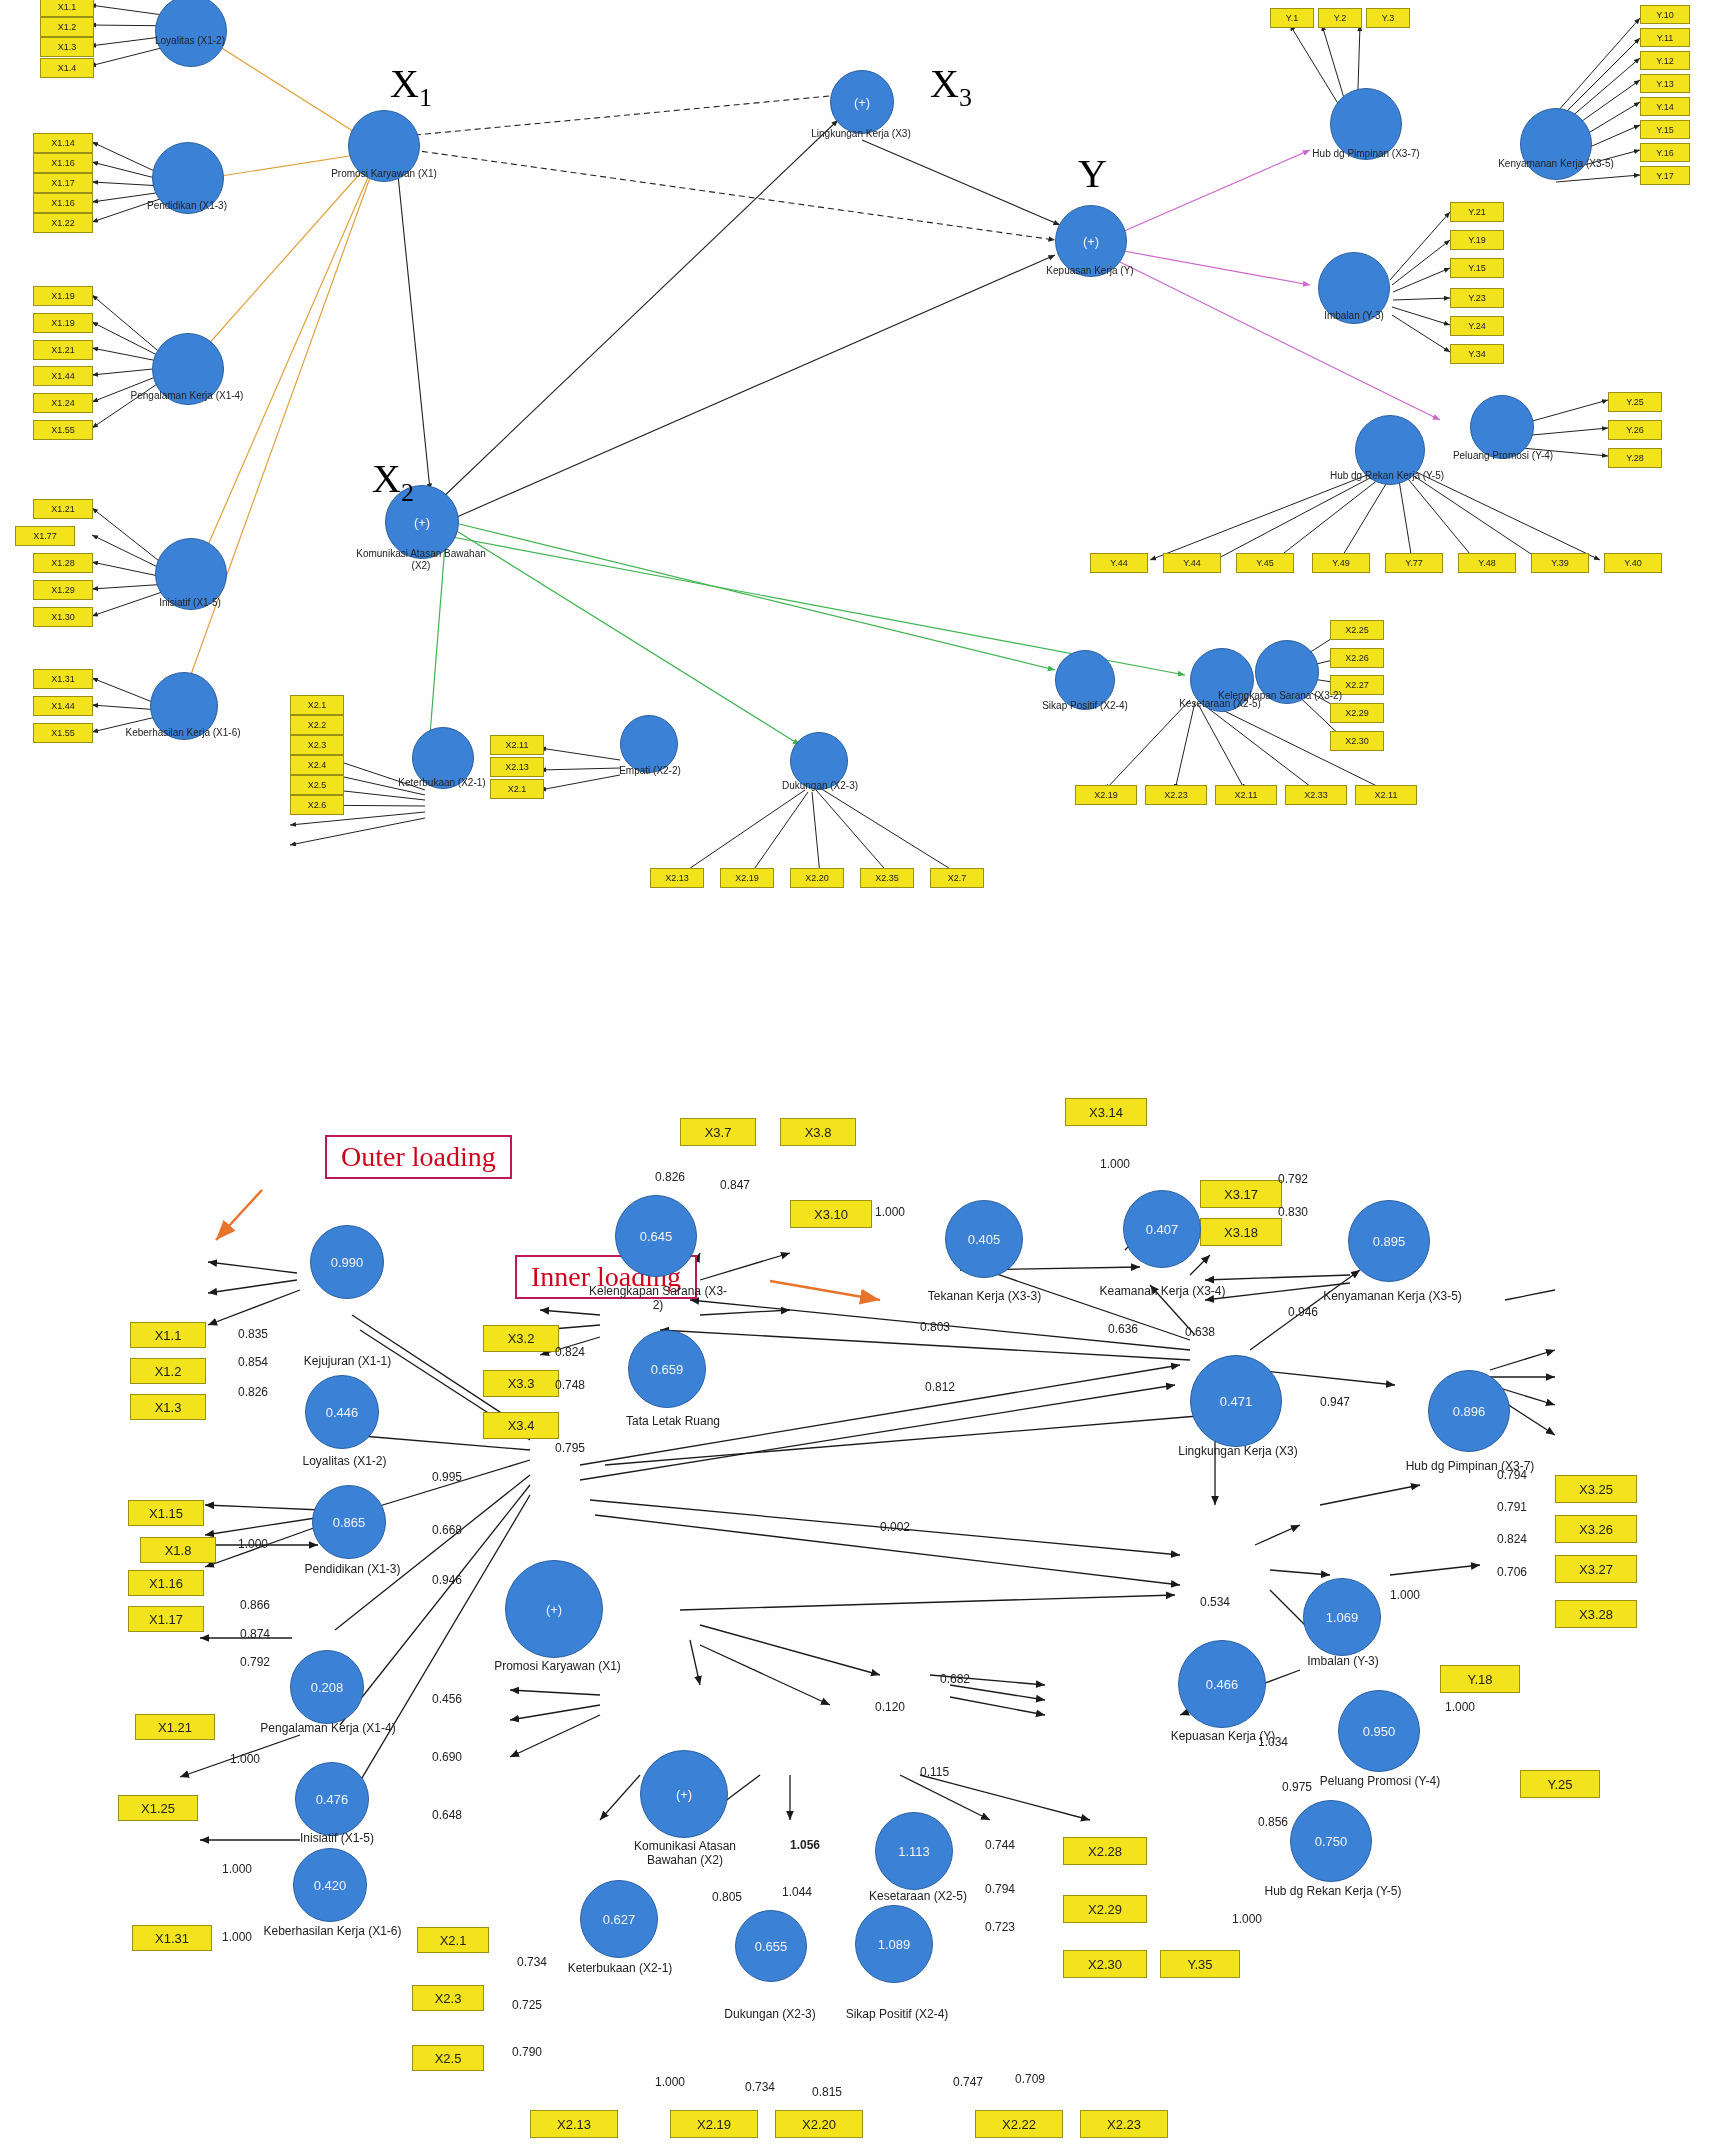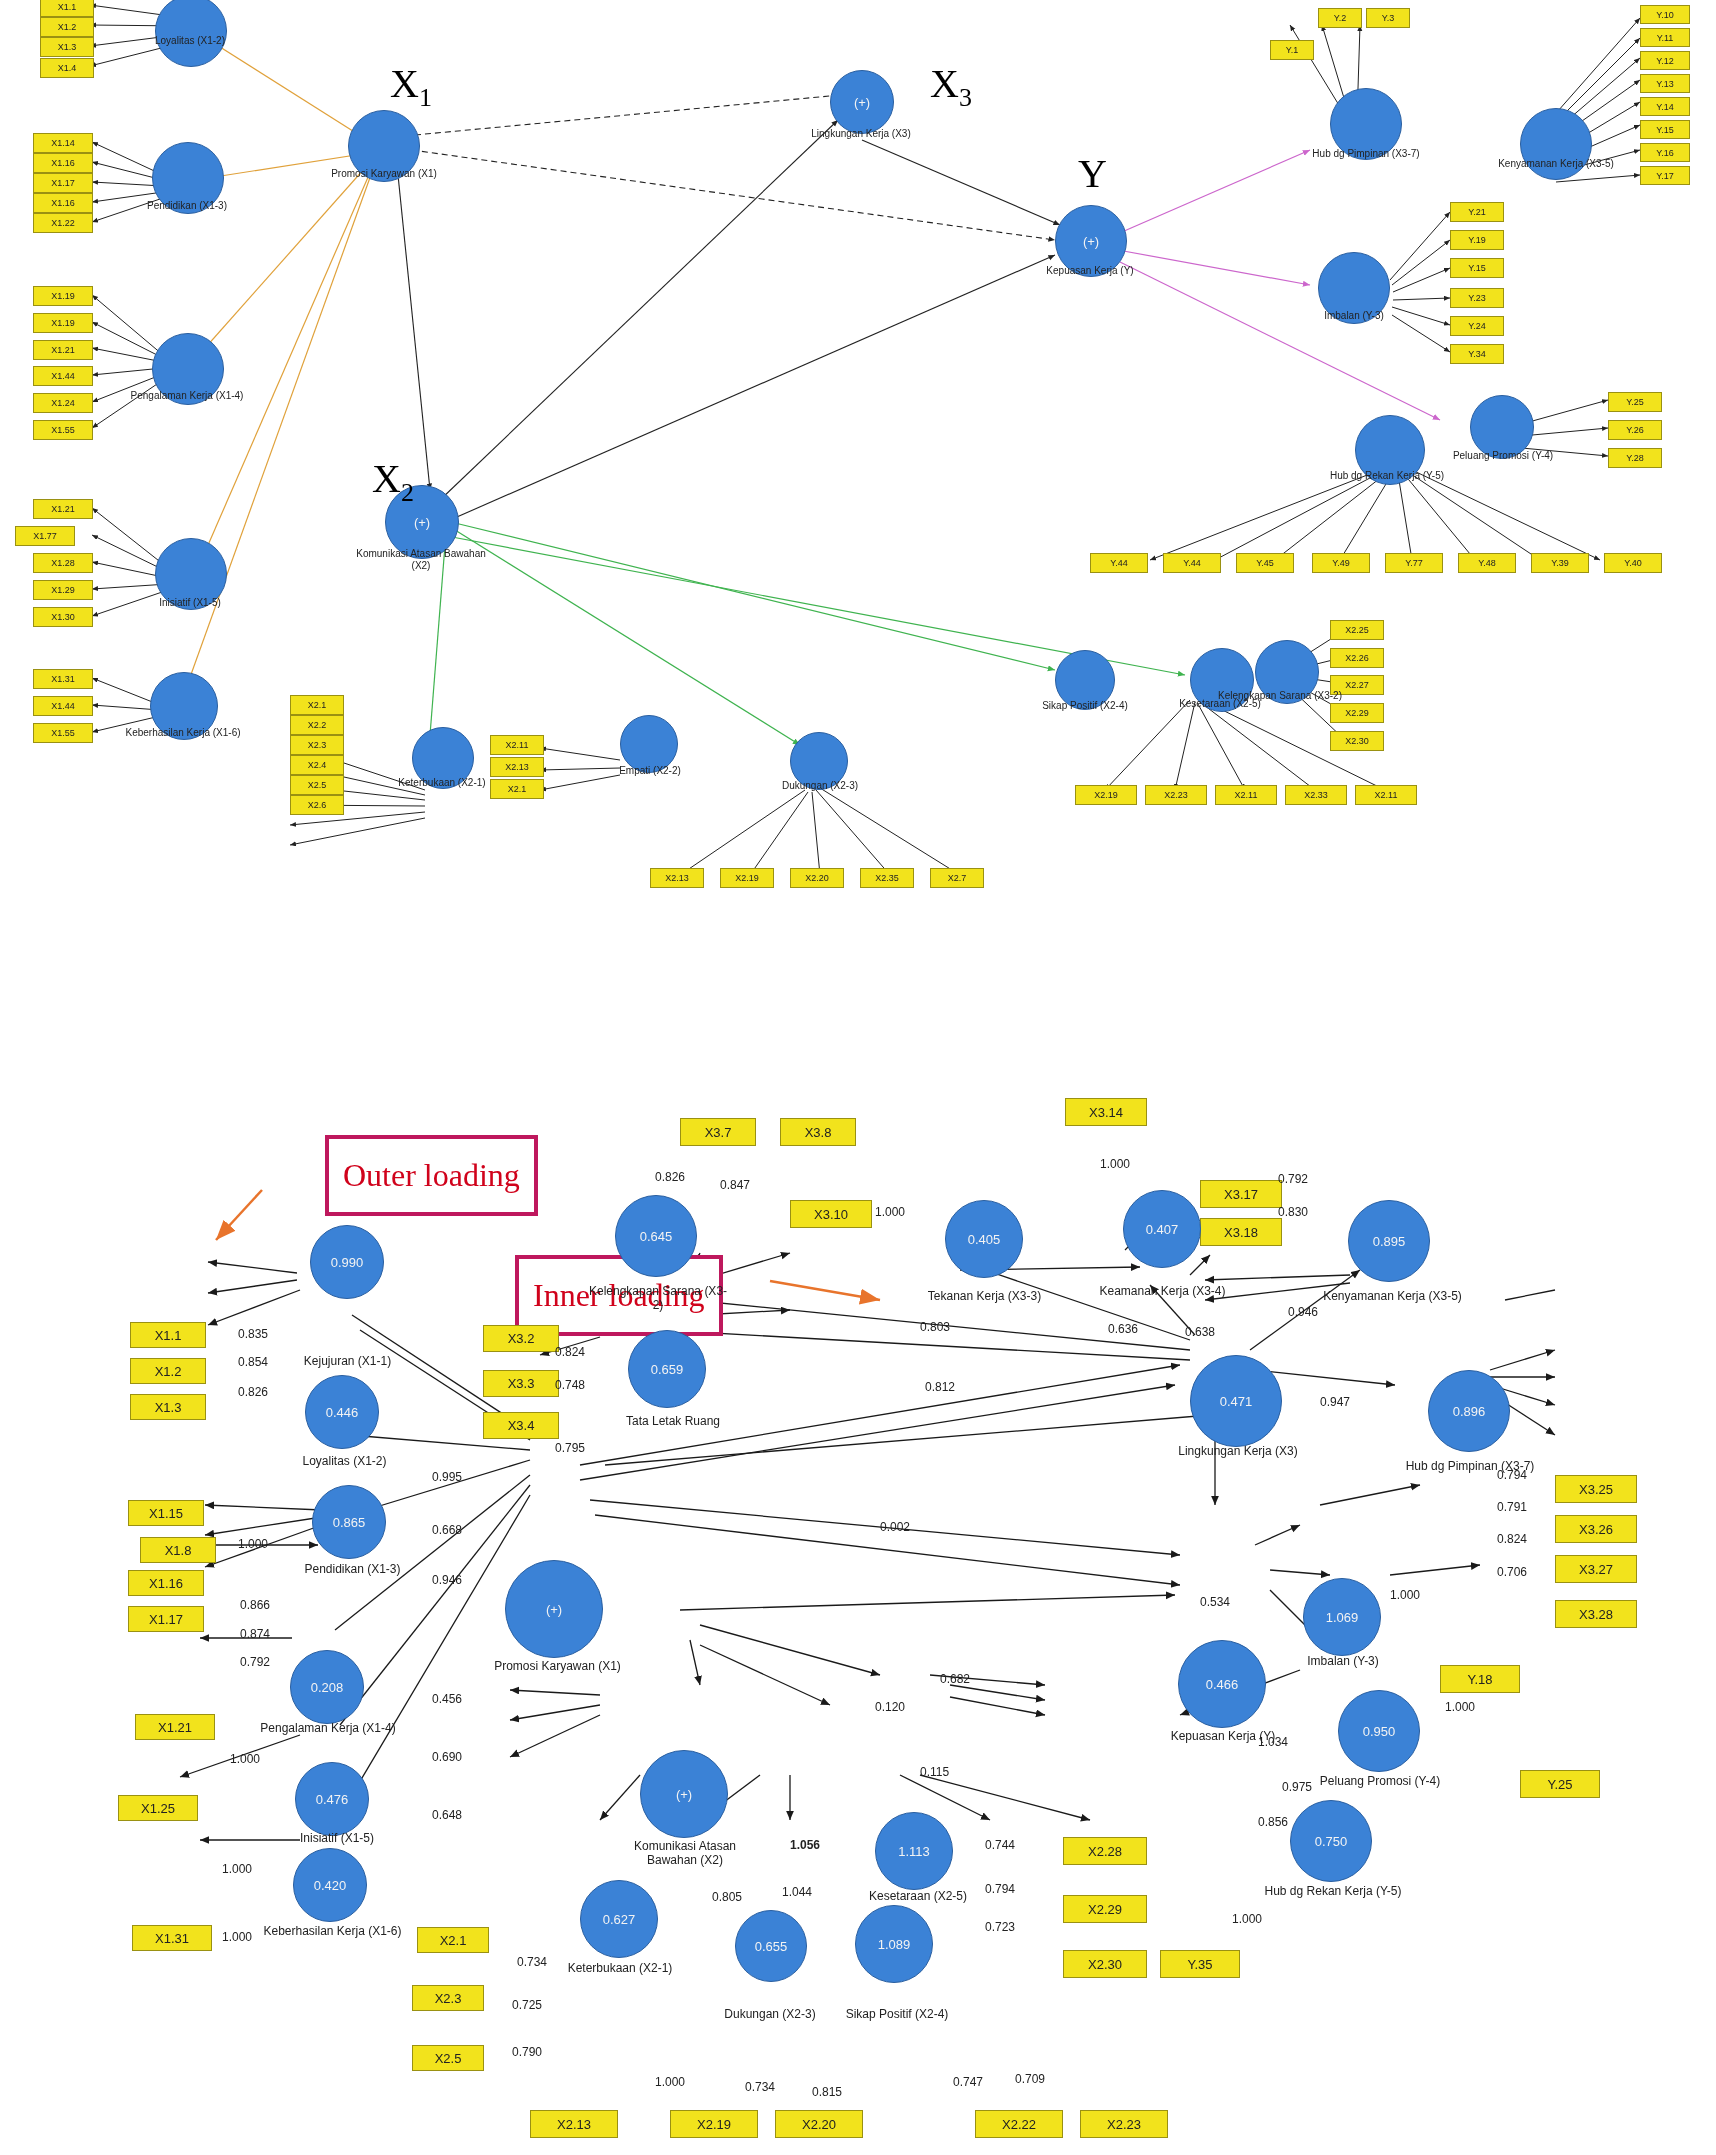--- a/index.html
+++ b/index.html
@@ -3,22 +3,22 @@
 <meta charset="utf-8">
 <style>
   html,body{margin:0;padding:0;background:#ffffff;}
   body{width:1716px;height:2155px;font-family:"Liberation Sans",sans-serif;position:relative;overflow:hidden;}
   .fig{position:absolute;left:0;top:0;width:1716px;height:2155px;}
   svg{position:absolute;left:0;top:0;}
   .lbl-x{position:absolute;font-family:"Liberation Serif",serif;font-size:40px;color:#000;}
   .lbl-x sub{font-size:26px;}
   .caption{position:absolute;width:100%;text-align:center;font-family:"Liberation Sans",sans-serif;font-size:24px;color:#111;}
   .caption b{font-weight:bold;}
-  .annot{position:absolute;border:4px solid #be185d;background:#fff;color:#d0021b;
-         font-family:"Liberation Serif",serif;font-size:32px;padding:18px 14px;white-space:nowrap;}
+  .annot{position:absolute;border:2px solid #be185d;background:#fff;color:#d0021b;
+         font-family:"Liberation Serif",serif;font-size:28px;padding:4px 14px;white-space:nowrap;}
   .yellow{position:absolute;background:#f2e31c;border:1px solid #9a9112;
           font-size:9px;color:#222;text-align:center;display:flex;align-items:center;justify-content:center;}
   .yellow2{position:absolute;background:#f2e31c;border:1px solid #9a9112;
           font-size:13px;color:#222;text-align:center;display:flex;align-items:center;justify-content:center;}
   .circ{position:absolute;border-radius:50%;background:#3b82d6;border:1px solid #2a5fa0;
         display:flex;align-items:center;justify-content:center;color:#f3f3f3;}
   .circ span{font-size:13px;}
   .clab{position:absolute;font-size:10px;color:#222;text-align:center;line-height:1.15;}
   .clab2{position:absolute;font-size:12px;color:#222;text-align:center;line-height:1.15;}
   .edgelab{position:absolute;font-size:12px;color:#222;background:rgba(255,255,255,0.0);}
@@ -208,21 +208,21 @@
   <div class="yellow" style="left:790px;top:868px;width:52px;height:18px;">X2.20</div>
   <div class="yellow" style="left:860px;top:868px;width:52px;height:18px;">X2.35</div>
   <div class="yellow" style="left:930px;top:868px;width:52px;height:18px;">X2.7</div>
 
   <div class="yellow" style="left:1075px;top:785px;width:60px;height:18px;">X2.19</div>
   <div class="yellow" style="left:1145px;top:785px;width:60px;height:18px;">X2.23</div>
   <div class="yellow" style="left:1215px;top:785px;width:60px;height:18px;">X2.11</div>
   <div class="yellow" style="left:1285px;top:785px;width:60px;height:18px;">X2.33</div>
   <div class="yellow" style="left:1355px;top:785px;width:60px;height:18px;">X2.11</div>
 
-  <div class="yellow" style="left:1270px;top:8px;width:42px;height:18px;margin-top:32px;">Y.1</div>
+  <div class="yellow" style="left:1270px;top:8px;width:42px;height:18px;">Y.1</div>
   <div class="yellow" style="left:1318px;top:8px;width:42px;height:18px;">Y.2</div>
   <div class="yellow" style="left:1366px;top:8px;width:42px;height:18px;">Y.3</div>
 
   <div class="yellow" style="left:1640px;top:5px;width:48px;height:17px;">Y.10</div>
   <div class="yellow" style="left:1640px;top:28px;width:48px;height:17px;">Y.11</div>
   <div class="yellow" style="left:1640px;top:51px;width:48px;height:17px;">Y.12</div>
   <div class="yellow" style="left:1640px;top:74px;width:48px;height:17px;">Y.13</div>
   <div class="yellow" style="left:1640px;top:97px;width:48px;height:17px;">Y.14</div>
   <div class="yellow" style="left:1640px;top:120px;width:48px;height:17px;">Y.15</div>
   <div class="yellow" style="left:1640px;top:143px;width:48px;height:17px;">Y.16</div>

